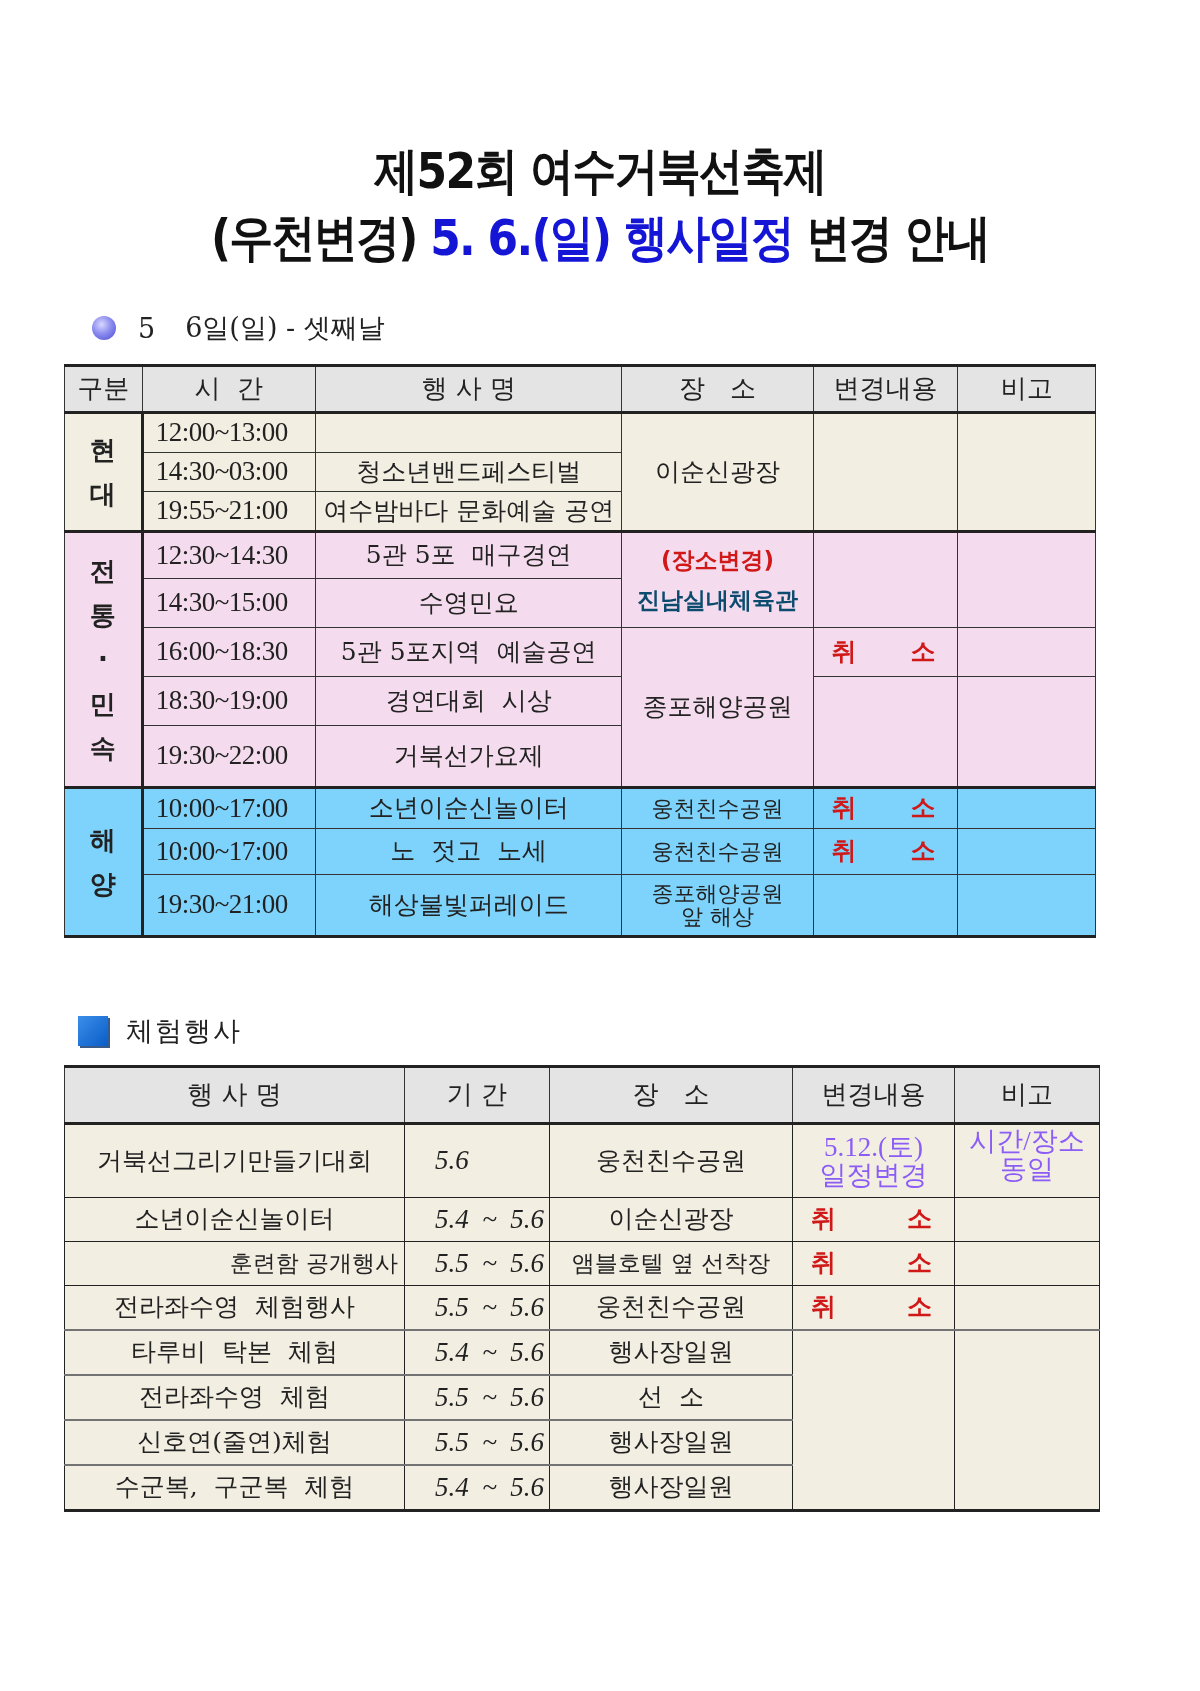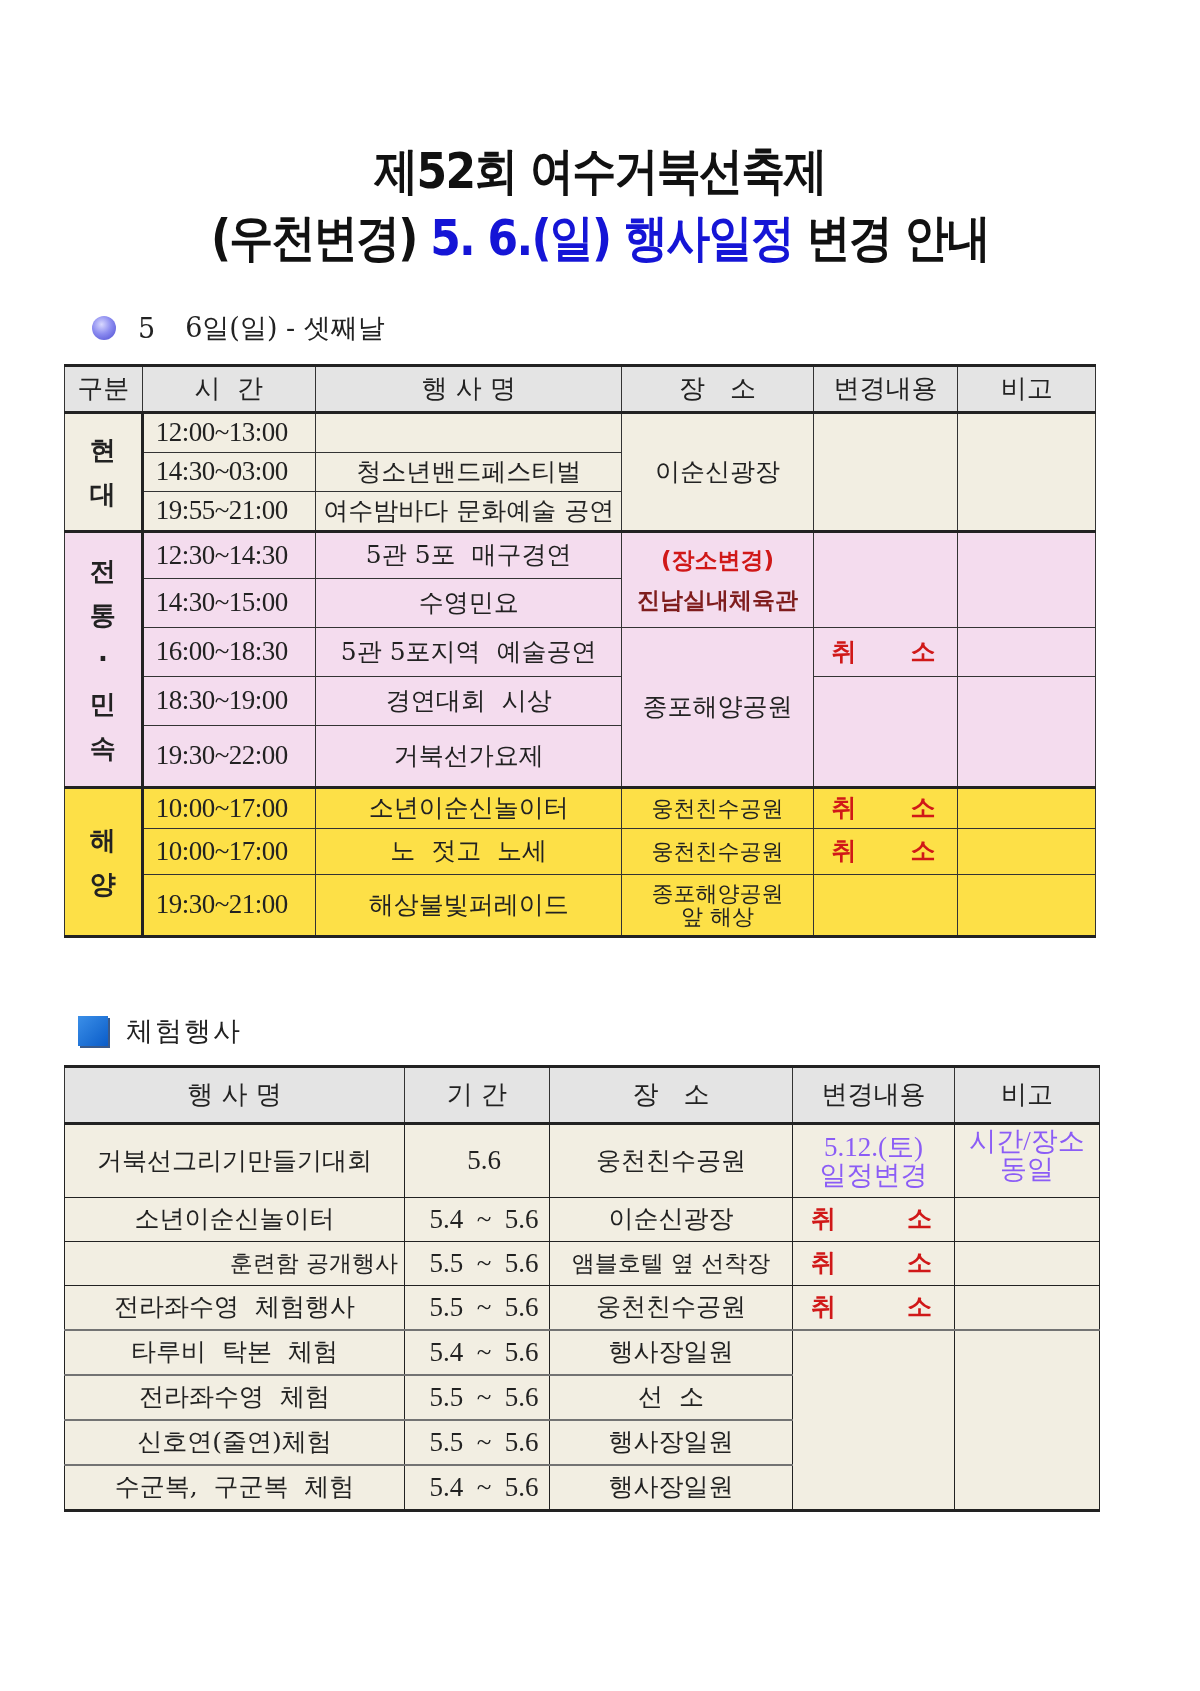--- a/index.html
+++ b/index.html
@@ -20,35 +20,35 @@
   table { position: absolute; border-collapse: collapse; table-layout: fixed; font-size: 25px; }
   td, th { border: 1px solid #333; text-align: center; vertical-align: middle; padding: 0; font-weight: normal; line-height: 1.15; }
   th { background: #e4e4e4; font-size: 26px; height: 44px; }
 
   #t1 { left: 64px; top: 364px; width: 1032px; border-top: 3px solid #222; border-bottom: 3px solid #222; }
   #t1 th { border-bottom: 3px solid #222; text-align: center; }
   #t1 .cat { border-right: 3px solid #222; font-family: "DejaVu Sans", sans-serif; font-weight: bold; font-size: 26px; line-height: 1.7; }
   #t1 .time { font-family: "Liberation Serif", serif; font-size: 27px; text-align: left; padding-left: 12px; letter-spacing: -0.5px; }
   #t1 tr.g1 td { background: #f2eee2; }
   #t1 tr.g2 td { background: #f4dcee; }
-  #t1 tr.g3 td { background: #fde047; }
+  #t1 tr.g3 td { background: #7dd3fc; }
   #t1 tr.gstart td { border-top: 3px solid #222; }
   .r38 td { height: 38px; } .r40 td { height: 39px; } .r48 td { height: 48px; text-align: center; } .r58 td { height: 60px; } .r46 td { height: 45px; }
 
   .red { color: #d01818; font-family: "DejaVu Sans", sans-serif; font-weight: bold; }
-  .blue { color: #7f1d1d; }
+  .blue { color: #0c4a6e; }
   .bold-sans { font-family: "DejaVu Sans", sans-serif; font-weight: bold; }
   .cancel { display: flex; justify-content: space-between; padding: 0 22px 0 18px; }
   .small { font-size: 22px; line-height: 1.05; }
 
   #t2 { left: 64px; top: 1065px; width: 1035px; border-top: 3px solid #222; border-bottom: 3px solid #222; }
   #t2 th { border-bottom: 3px solid #222; height: 54px; }
   #t2 td { background: #f2eee2; height: 43px; border-color: #222; }
   #t2 tr.first td { height: 70px; }
-  #t2 .period { font-family: "Liberation Serif", serif; font-size: 27px; text-align: center; padding-left: 14px; }
+  #t2 .period { font-family: "Liberation Serif", serif; font-size: 27px; text-align: left; padding-left: 30px; font-style: italic; }
   #t2 .right { text-align: right; padding-right: 6px; font-size: 23px; }
   #t2 td.b { border-bottom: 2px solid #737373; }
   #t2 .blue-note { color: #8b5cf6; font-family: "Liberation Serif", serif; font-size: 27px; line-height: 1.05; }
 </style>
 </head>
 <body>
 
 <div class="title l1">제52회 여수거북선축제</div>
 <div class="title l2">
   <span>(우천변경)</span>

